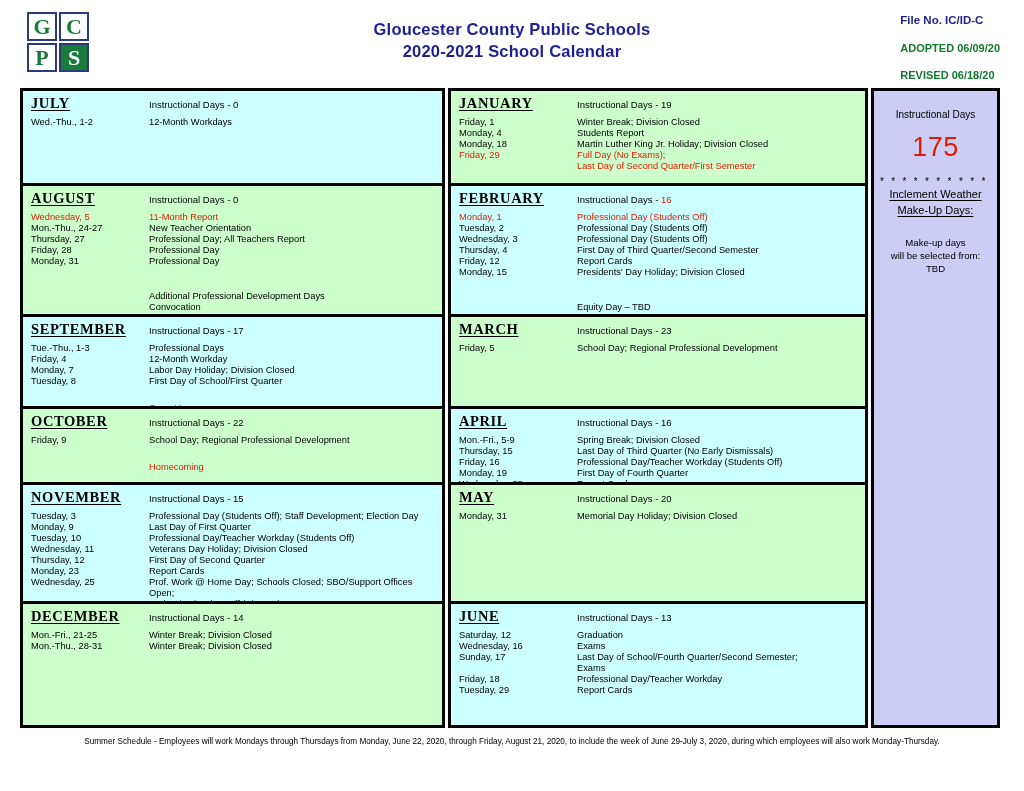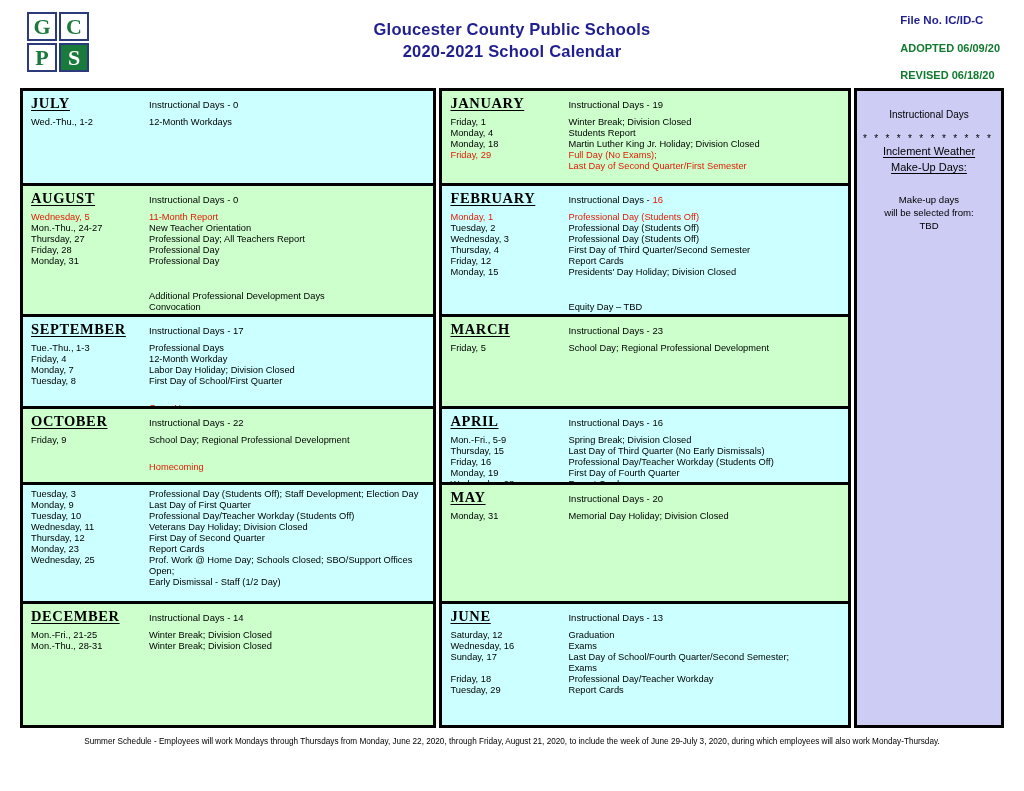--- a/index.html
+++ b/index.html
@@ -76,21 +76,21 @@
     gap: 0;
   }
   .col {
     display: flex;
     flex-direction: column;
     border: 3px solid #000000;
     border-right-width: 3px;
   }
   .col-left  { width: 425px; }
   .col-mid   { width: 420px; margin-left: 3px; }
-  .col-right { width: 150px; margin-left: 3px; }
+  .col-right { width: 129px; margin-left: 3px; }
 
   .month {
     position: relative;
     border-bottom: 3px solid #000000;
     padding: 4px 6px 3px 8px;
     overflow: hidden;
   }
   .month:last-child { border-bottom: none; }
   .bg-cyan  { background: #ccffff; }
   .bg-green { background: #ccffcc; }
@@ -311,20 +311,24 @@
           <div class="rows">
             <div class="row">
               <div class="r-date">Friday, 9</div>
               <div class="r-desc">School Day; Regional Professional Development</div>
             </div>
           </div>
           <div class="spacer-md"></div>
           <div class="note red">Homecoming</div>
         </div>
       <div class="month bg-cyan m-h-4">
+          <div class="m-head">
+            <div class="m-name">NOVEMBER</div>
+            <div class="m-days">Instructional Days - 15</div>
+          </div>
           <div class="rows">
             <div class="row">
               <div class="r-date">Tuesday, 3</div>
               <div class="r-desc">Professional Day (Students Off); Staff Development; Election Day</div>
             </div>
             <div class="row">
               <div class="r-date">Monday, 9</div>
               <div class="r-desc">Last Day of First Quarter</div>
             </div>
             <div class="row">
@@ -520,20 +524,21 @@
               <div class="r-desc">Report Cards</div>
             </div>
           </div>
           <div class="spacer-md"></div>
         </div>
     </div>
 
     <div class="col col-right">
       <div class="sidebar">
         <div class="sb-label">Instructional Days</div>
+        <div class="sb-big">175</div>
         <div class="sb-stars">* * * * * * * * * * * * * * * *</div>
         <div class="sb-title">
           <div>Inclement Weather</div>
           <div>Make-Up Days:</div>
         </div>
         <div class="sb-sub">
           <div>Make-up days</div>
           <div>will be selected from:</div>
         </div>
         <div class="sb-tbd">TBD</div>

